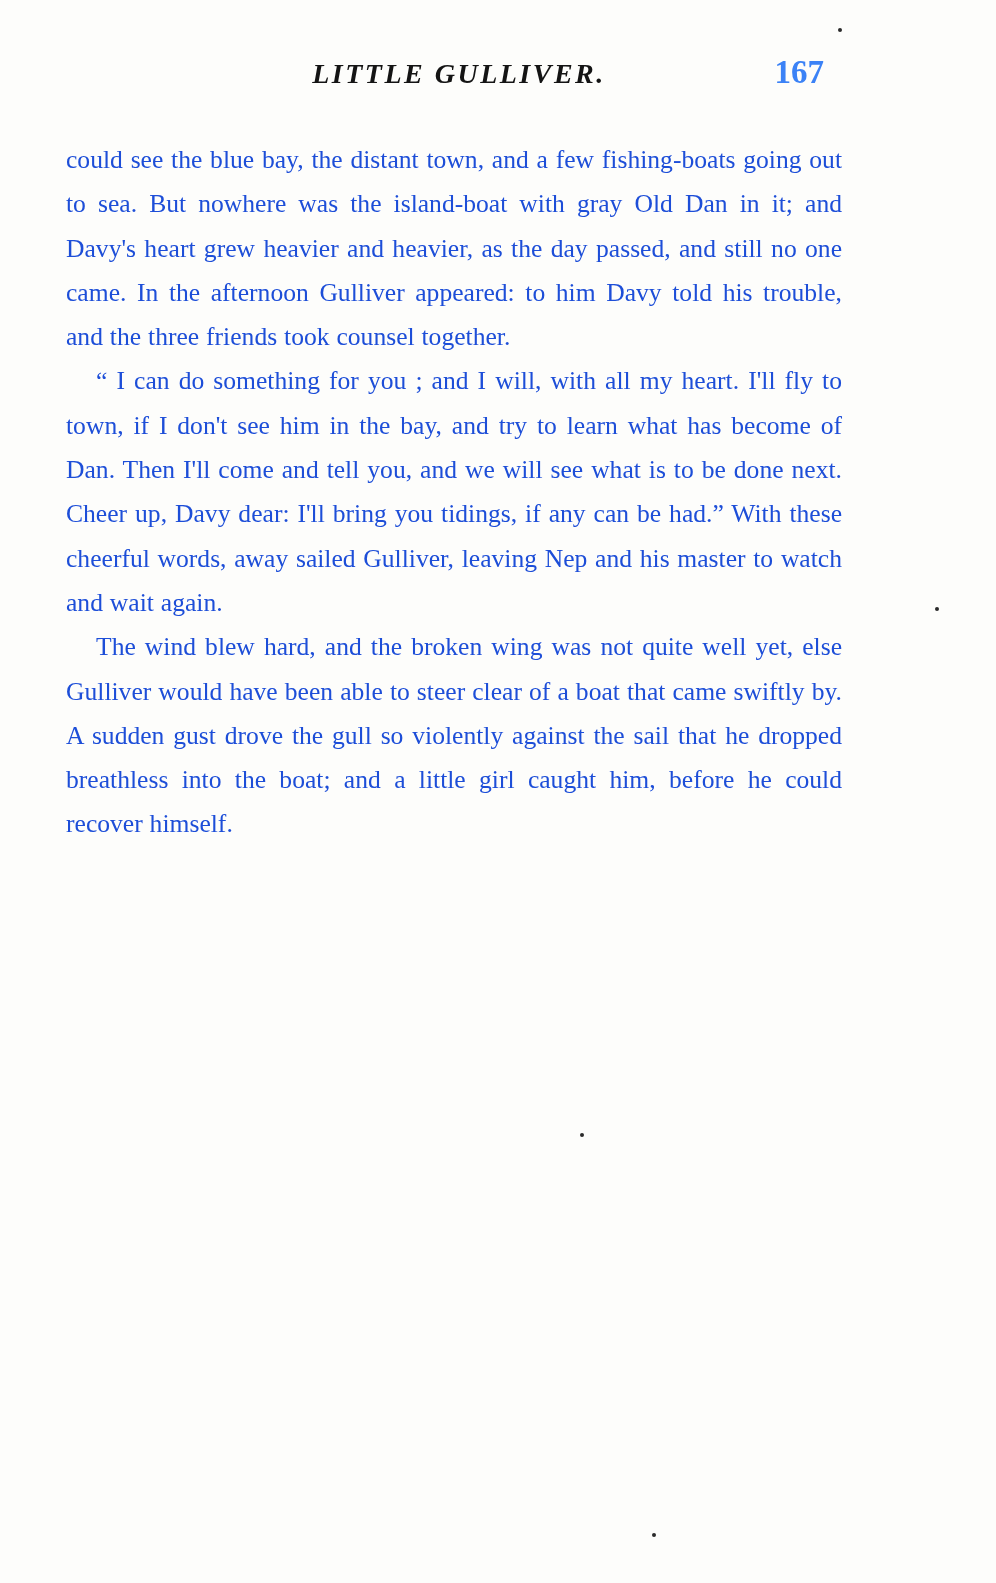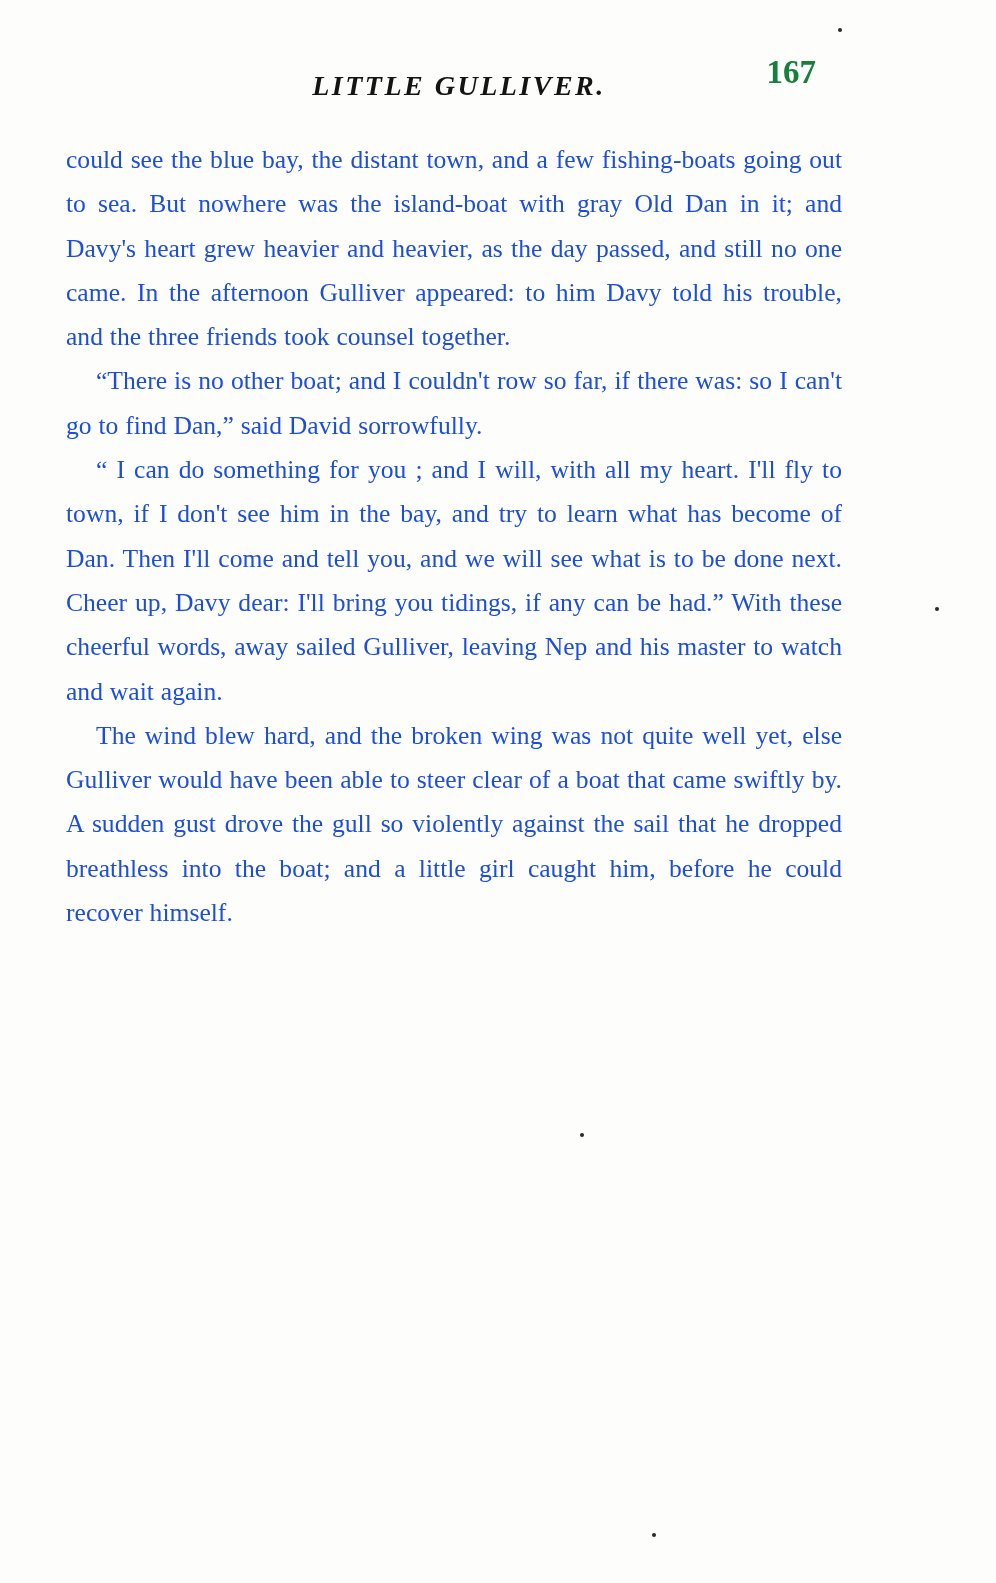--- a/index.html
+++ b/index.html
@@ -37,31 +37,30 @@
     position: absolute;
     left: 0;
     top: 0;
     width: 790px;
     text-align: center;
     font-style: italic;
     font-weight: bold;
     font-size: 28px;
     letter-spacing: 2.5px;
     color: #141414;
-    margin-top: 12px;
   }
 
   .head-folio {
     position: absolute;
-    right: 116px;
+    right: 108px;
     top: -4px;
     font-weight: bold;
     font-size: 33px;
     letter-spacing: 0px;
-    color: #15803d;
+    color: #3b82f6;
     text-align: center;
   }
 
   .body-text {
     position: absolute;
     top: 138px;
     left: 66px;
     width: 776px;
     font-size: 25.6px;
     line-height: 44.3px;
@@ -99,21 +98,20 @@
 
 <div class="page">
 
   <div class="running-head">
     <div class="head-title">LITTLE GULLIVER.</div>
     <div class="head-folio">167</div>
   </div>
 
   <div class="body-text">
     <p>could see the blue bay, the distant town, and a few fishing-boats going out to sea.  But nowhere was the island-boat with gray Old Dan in it; and Davy's heart grew heavier and heavier, as the day passed, and still no one came.  In the afternoon Gulliver appeared: to him Davy told his trouble, and the three friends took counsel together.</p>
-    <p class="indent">“There is no other boat; and I couldn't row so far, if there was: so I can't go to find Dan,” said David sorrowfully.</p>
     <p class="indent">“ I can do something for you ; and I will, with all my heart.  I'll fly to town, if I don't see him in the bay, and try to learn what has become of Dan. Then I'll come and tell you, and we will see what is to be done next.  Cheer up, Davy dear: I'll bring you tidings, if any can be had.”  With these cheerful words, away sailed Gulliver, leaving Nep and his master to watch and wait again.</p>
     <p class="indent">The wind blew hard, and the broken wing was not quite well yet, else Gulliver would have been able to steer clear of a boat that came swiftly by.  A sudden gust drove the gull so violently against the sail that he dropped breathless into the boat; and a little girl caught him, before he could recover himself.</p>
   </div>
 
   <div class="dot-mark-right dot-1"></div>
   <div class="dot-mark-right dot-2"></div>
   <div class="dot-mark-right dot-3"></div>
   <div class="dot-mark-right dot-4"></div>
 
 </div>

